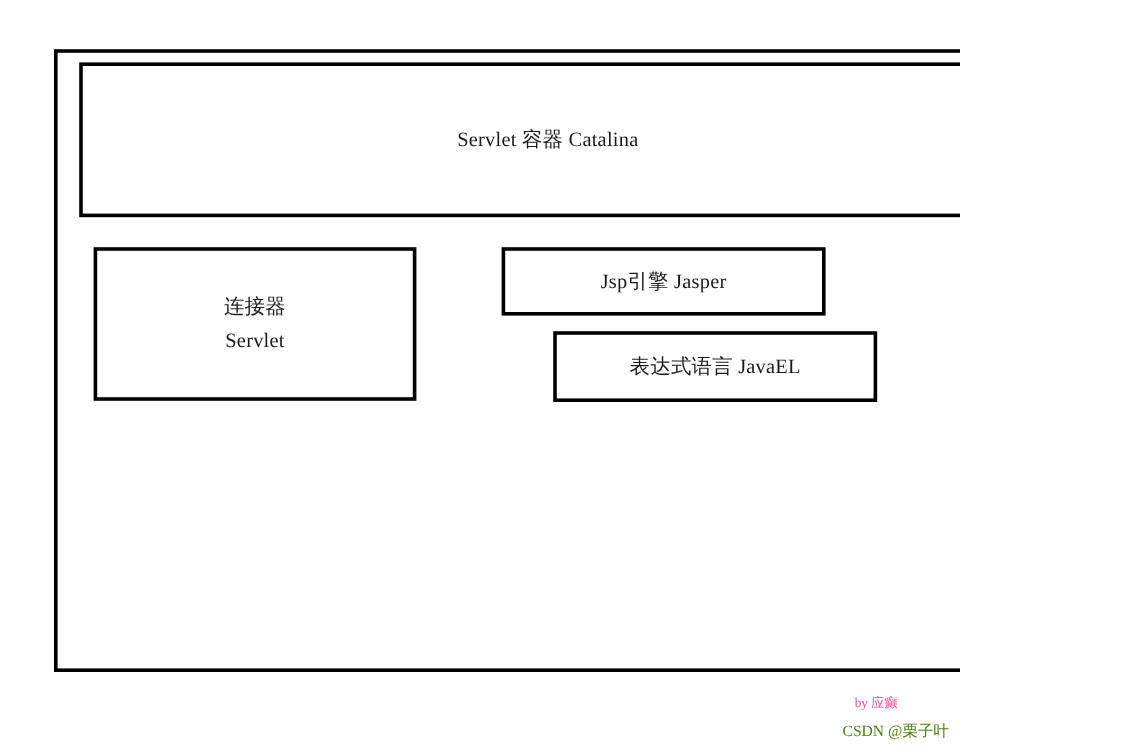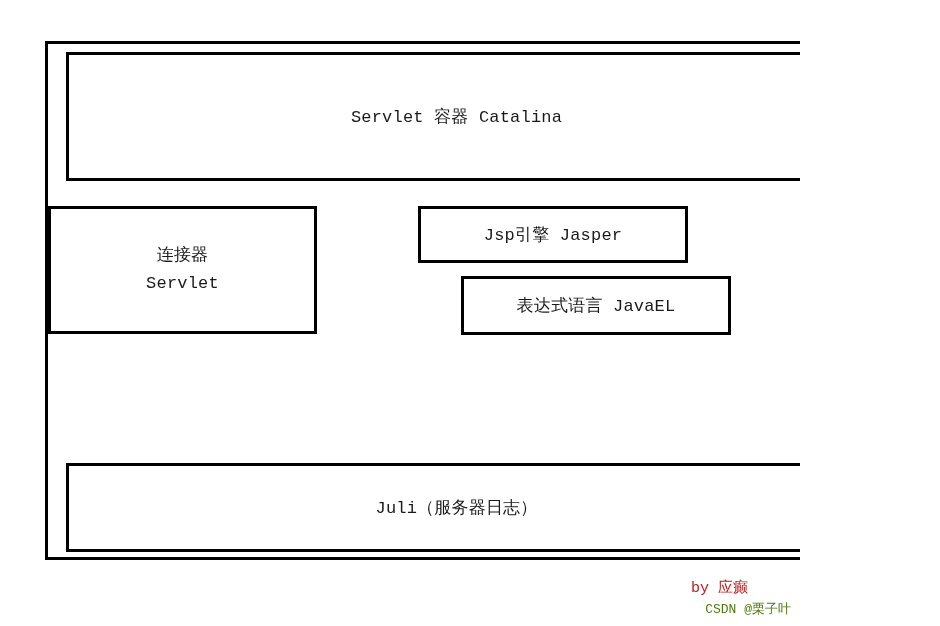--- a/index.html
+++ b/index.html
@@ -5,51 +5,51 @@
   html, body {
     margin: 0;
     padding: 0;
     background: #ffffff;
   }
   .canvas {
     position: relative;
     width: 800px;
     height: 626px;
     background: #ffffff;
-    font-family: Liberation Mono, monospace;
+    font-family: Liberation Serif, serif;
     overflow: hidden;
   }
   .box {
     position: absolute;
     box-sizing: border-box;
     border: 3px solid #000000;
     background: #ffffff;
     display: flex;
     flex-direction: column;
     align-items: center;
     justify-content: center;
     text-align: center;
     color: #1a1a1a;
     font-size: 17px;
     letter-spacing: 0.2px;
   }
   .outer   { left: 45px;  top: 41px;  width: 845px; height: 519px; background: transparent; }
   .catalina{ left: 66px;  top: 52px;  width: 781px; height: 129px; }
-  .coyote  { left: 48px;  top: 206px; width: 269px; height: 128px; line-height: 28px; }
+  .coyote  { left: 78px;  top: 206px; width: 269px; height: 128px; line-height: 28px; }
   .jasper  { left: 418px; top: 206px; width: 270px; height: 57px; }
   .javael  { left: 418px; top: 276px; width: 270px; height: 59px; margin-left: 43px; }
   .naming  { left: 66px;  top: 360px; width: 780px; height: 90px; }
   .juli    { left: 66px;  top: 463px; width: 781px; height: 89px; }
 
   .wm-by {
     position: absolute;
     top: 578px;
     right: 52px;
-    font-size: 15px;
-    color: #b91c1c;
+    font-size: 11px;
+    color: #ec4899;
     white-space: nowrap;
   }
   .wm-csdn {
     position: absolute;
     top: 600px;
     right: 9px;
     font-size: 13px;
     color: #4d7c0f;
     white-space: nowrap;
   }
@@ -72,21 +72,18 @@
 
   <div class="box jasper">
     <span>Jsp引擎 Jasper</span>
   </div>
 
   <div class="box javael">
     <span>表达式语言 JavaEL</span>
   </div>
 
 
-  <div class="box juli">
-    <span>Juli（服务器日志）</span>
-  </div>
 
   <div class="wm-by">by 应癫</div>
 
   <div class="wm-csdn">CSDN @栗子叶</div>
 
 </div>
 
 </body></html>

